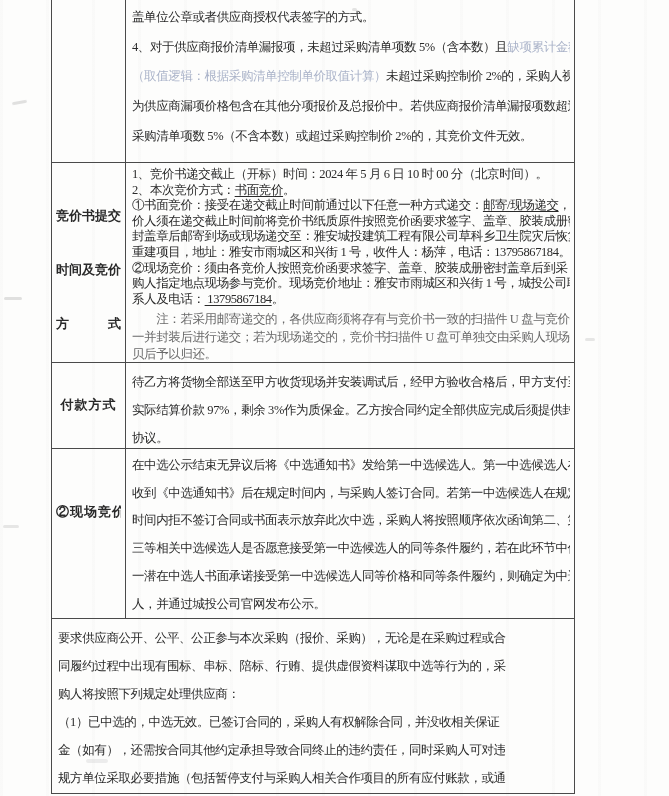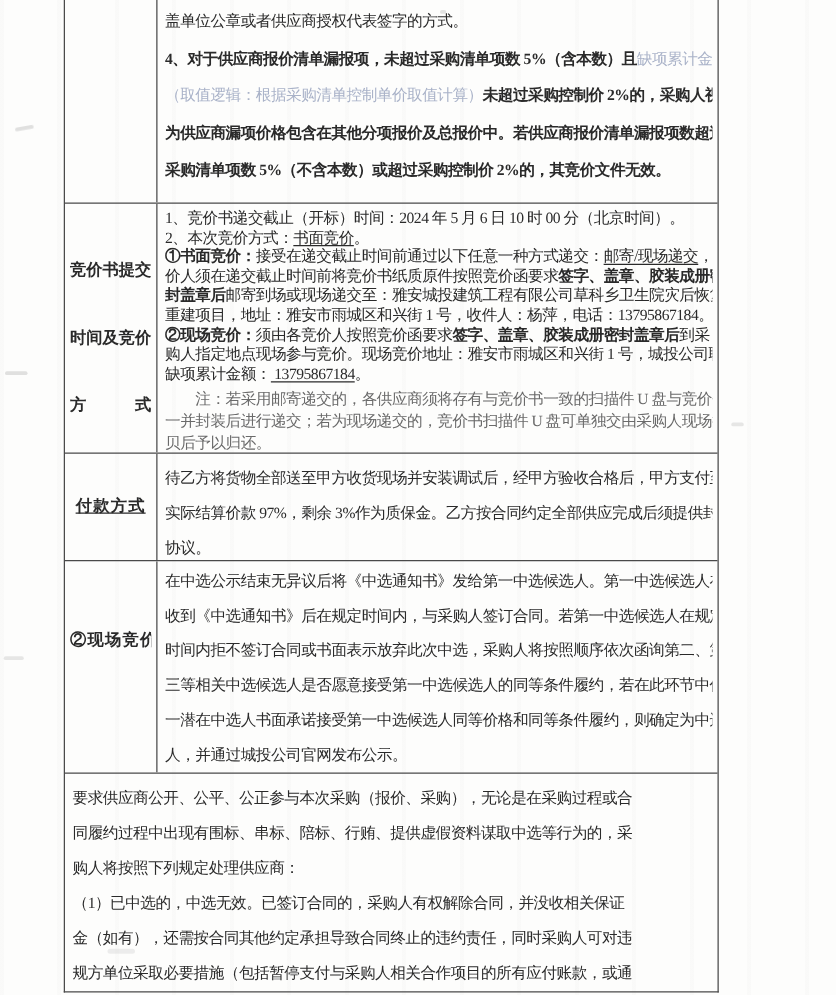--- a/index.html
+++ b/index.html
@@ -33,26 +33,26 @@
   }
   .content{flex:1;padding:0 4px 0 6px;font-size:12.5px;letter-spacing:-0.4px;}
   .tline{white-space:pre;overflow:hidden;}
   .label .tline{text-align:justify;text-align-last:justify;margin-top:23px;}
   .label .tline:only-child{text-align:center;text-align-last:center;letter-spacing:1px;}
   .r1 .content{padding-top:3px;line-height:29.7px;}
   .r2 .content{padding-top:4px;line-height:15.6px;}
   .r2 .label{padding-top:14px;line-height:31px;}
   .note{margin-top:4px;line-height:17.5px;color:#6a6a6a;}
   .r3 .content{padding-top:5px;line-height:28px;}
-  .r3 .label{padding-top:5px;line-height:28px;text-decoration:underline;}
+  .r3 .label{padding-top:5px;line-height:28px;}
   .r4 .content{padding-top:3px;line-height:27.7px;}
   .r4 .label{padding-top:26px;line-height:28px;}
   .r5 .content{padding-top:5px;line-height:28px;}
   .r5 .label{padding-top:74px;line-height:28px;}
-  .seg-b{font-weight:bold;text-align:center;}
+  .seg-b{font-weight:normal;text-align:center;}
   .seg-u{text-decoration:underline;text-underline-offset:2px;margin-top:36px;}
   .seg-light{color:#a9b2c8;font-weight:normal;}
   .artifact{position:absolute;background:#bdbdbd;opacity:.45;border-radius:2px;filter:blur(.4px);}
   .a1{left:12px;top:101px;width:15px;height:3px;transform:rotate(-10deg);}
   .a2{left:4px;top:297px;width:18px;height:3px;}
   .a3{left:3px;top:525px;width:16px;height:3px;opacity:.35;}
   .a4{left:585px;top:338px;width:10px;height:3px;opacity:.35;}
   .a5{left:86px;top:759px;width:22px;height:4px;opacity:.25;}
   .a6{left:352px;top:8px;width:5px;height:3px;opacity:.4;}
 </style>
@@ -84,21 +84,21 @@
       <div class="cell content">
         <div>
             <div class="tline"><span>1、竞价书递交截止（开标）时间：2024 年 5 月 6 日 10 时 00 分（北京时间）。</span></div>
             <div class="tline"><span>2、本次竞价方式：</span><span class="seg-u">书面竞价</span><span>。</span></div>
             <div class="tline"><span class="seg-b">①书面竞价：</span><span>接受在递交截止时间前通过以下任意一种方式递交：</span><span class="seg-u">邮寄/现场递交</span><span>，竞</span></div>
             <div class="tline"><span>价人须在递交截止时间前将竞价书纸质原件按照竞价函要求</span><span class="seg-b">签字、盖章、胶装成册密</span></div>
             <div class="tline"><span class="seg-b">封盖章后</span><span>邮寄到场或现场递交至：雅安城投建筑工程有限公司草科乡卫生院灾后恢复</span></div>
             <div class="tline"><span>重建项目，地址：雅安市雨城区和兴街 1 号，收件人：杨萍，电话：13795867184。</span></div>
             <div class="tline"><span class="seg-b">②现场竞价：</span><span>须由各竞价人按照竞价函要求</span><span class="seg-b">签字、盖章、胶装成册密封盖章后</span><span>到采</span></div>
             <div class="tline"><span>购人指定地点现场参与竞价。现场竞价地址：雅安市雨城区和兴街 1 号，城投公司联</span></div>
-            <div class="tline"><span>缺项累计金额：</span><span class="seg-u"> 13795867184</span><span>。</span></div>
+            <div class="tline"><span>系人及电话：</span><span class="seg-u"> 13795867184</span><span>。</span></div>
           </div>
         <div class="note">
             <div class="tline"><span>　　注：若采用邮寄递交的，各供应商须将存有与竞价书一致的扫描件 U 盘与竞价书</span></div>
             <div class="tline"><span>一并封装后进行递交；若为现场递交的，竞价书扫描件 U 盘可单独交由采购人现场拷</span></div>
             <div class="tline"><span>贝后予以归还。</span></div>
           </div>
       </div>
     </div>
 
     <div class="row r3">

